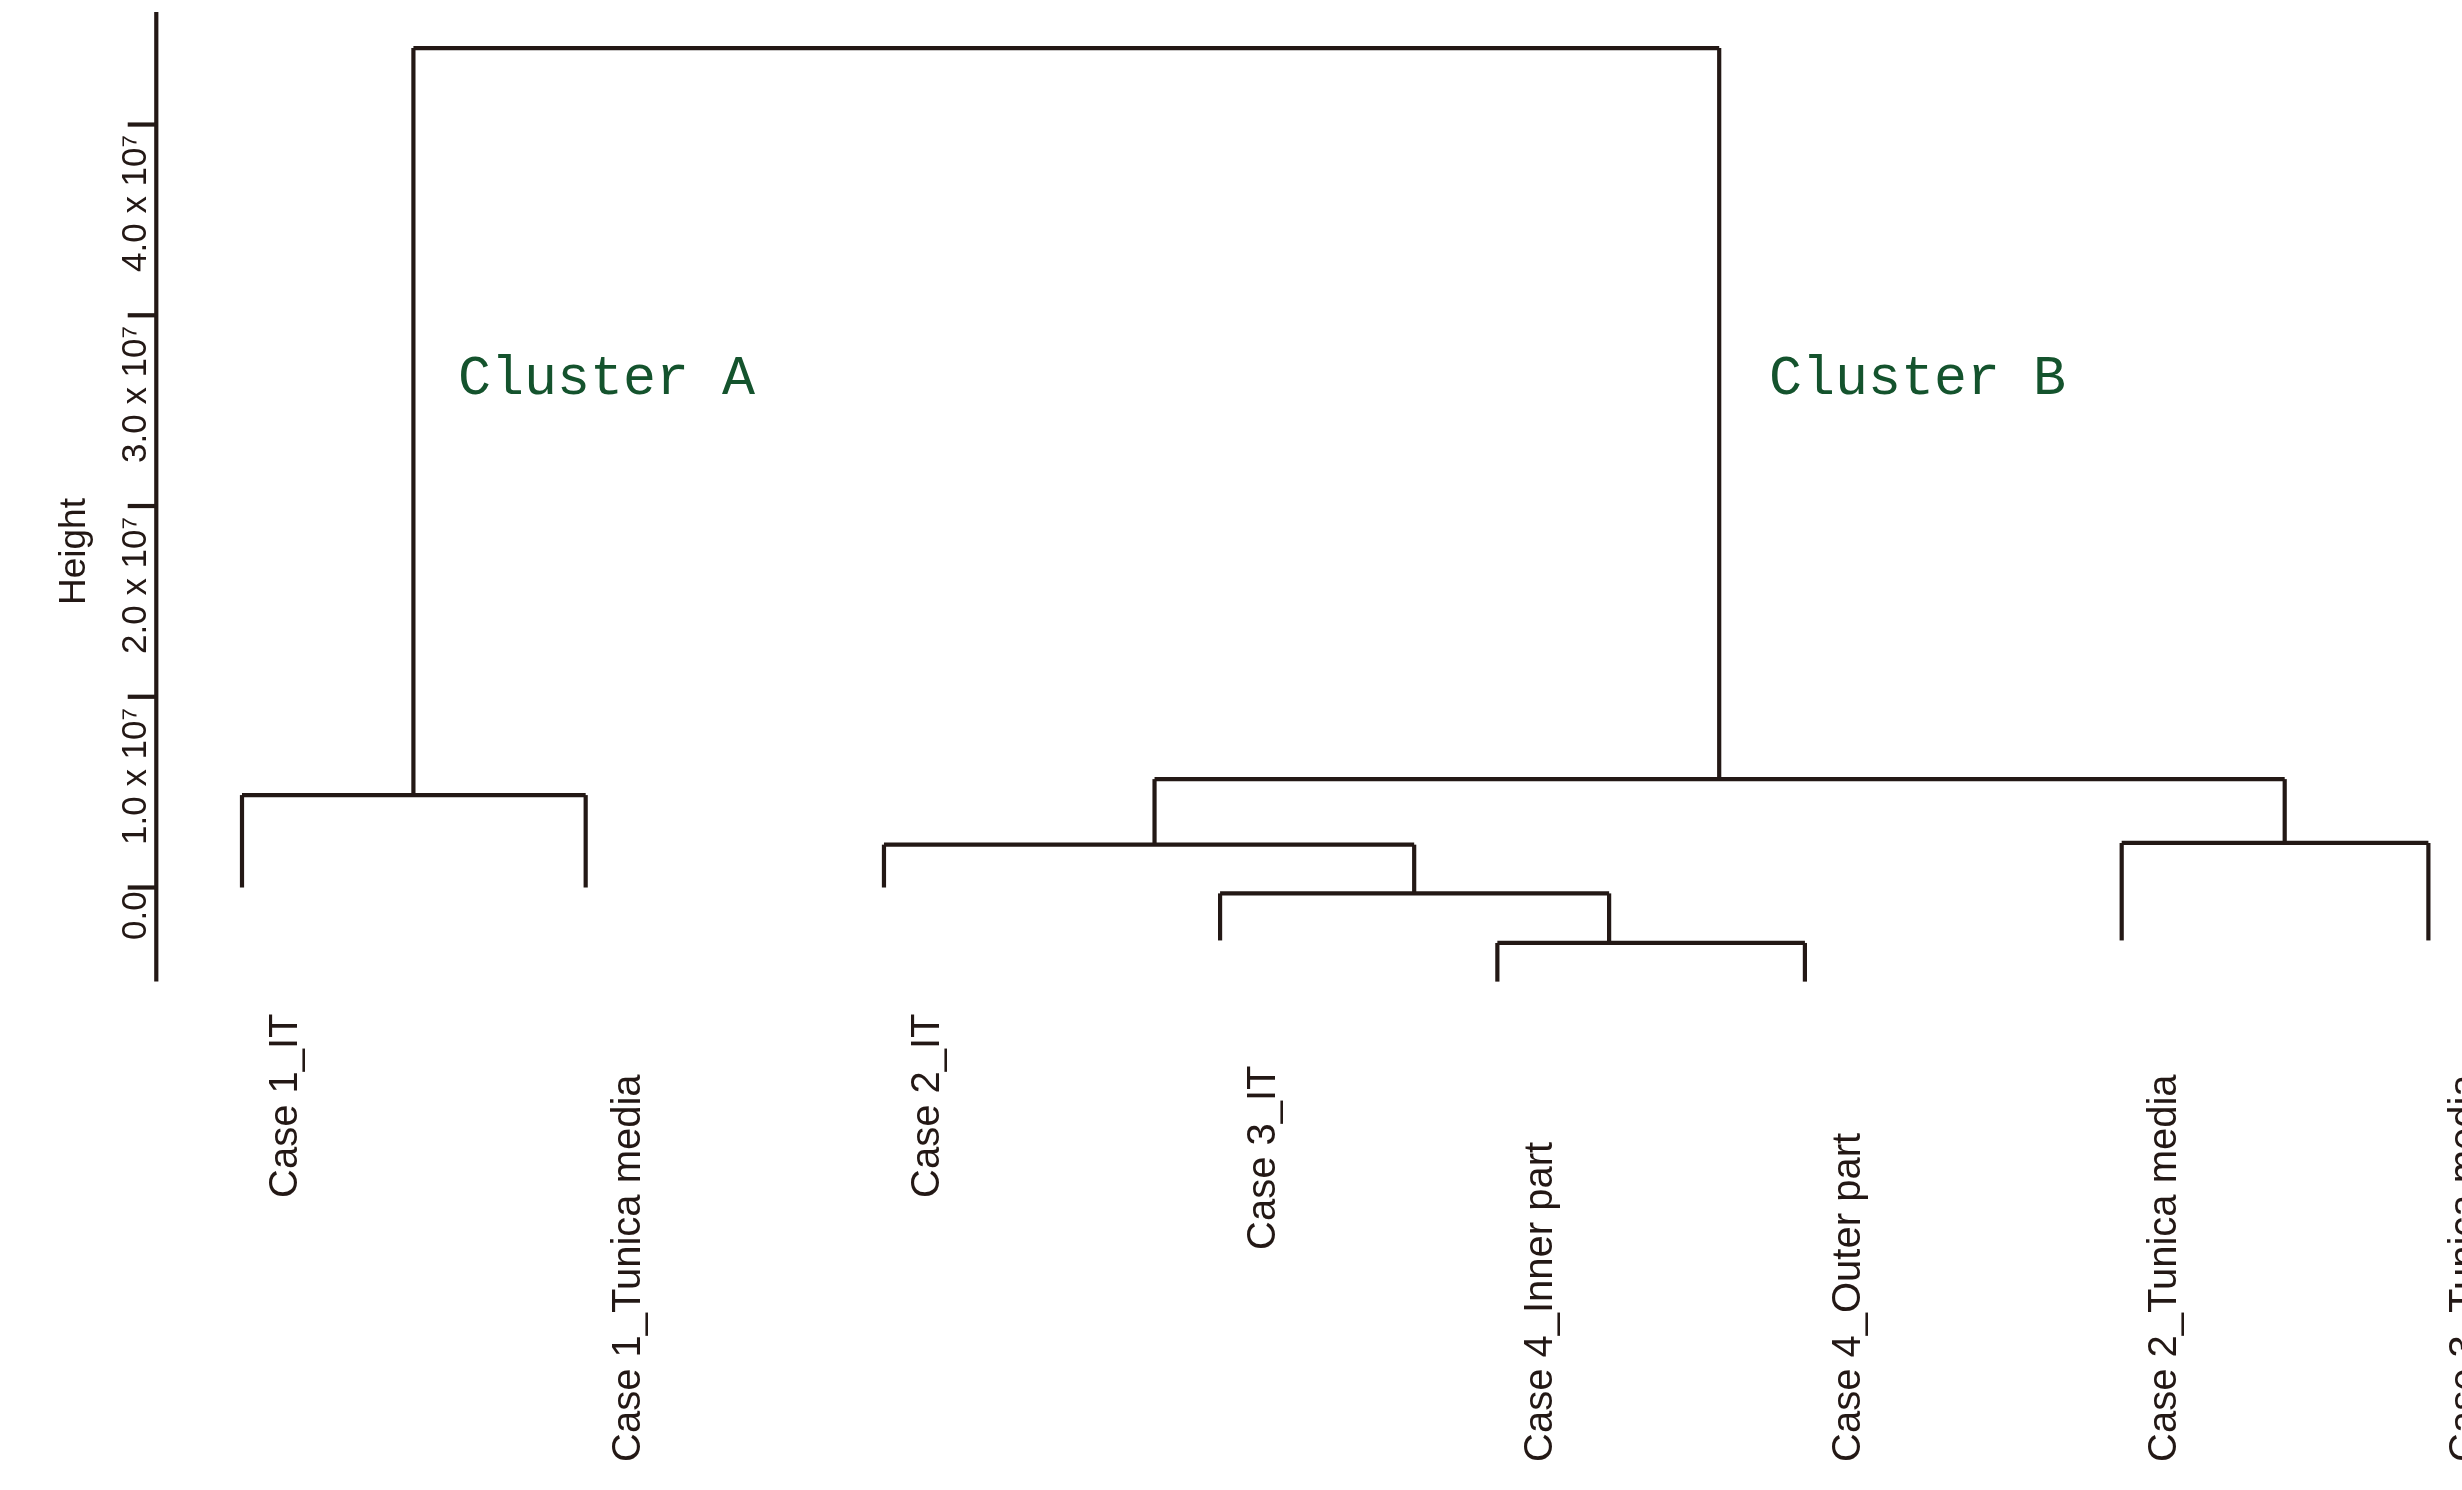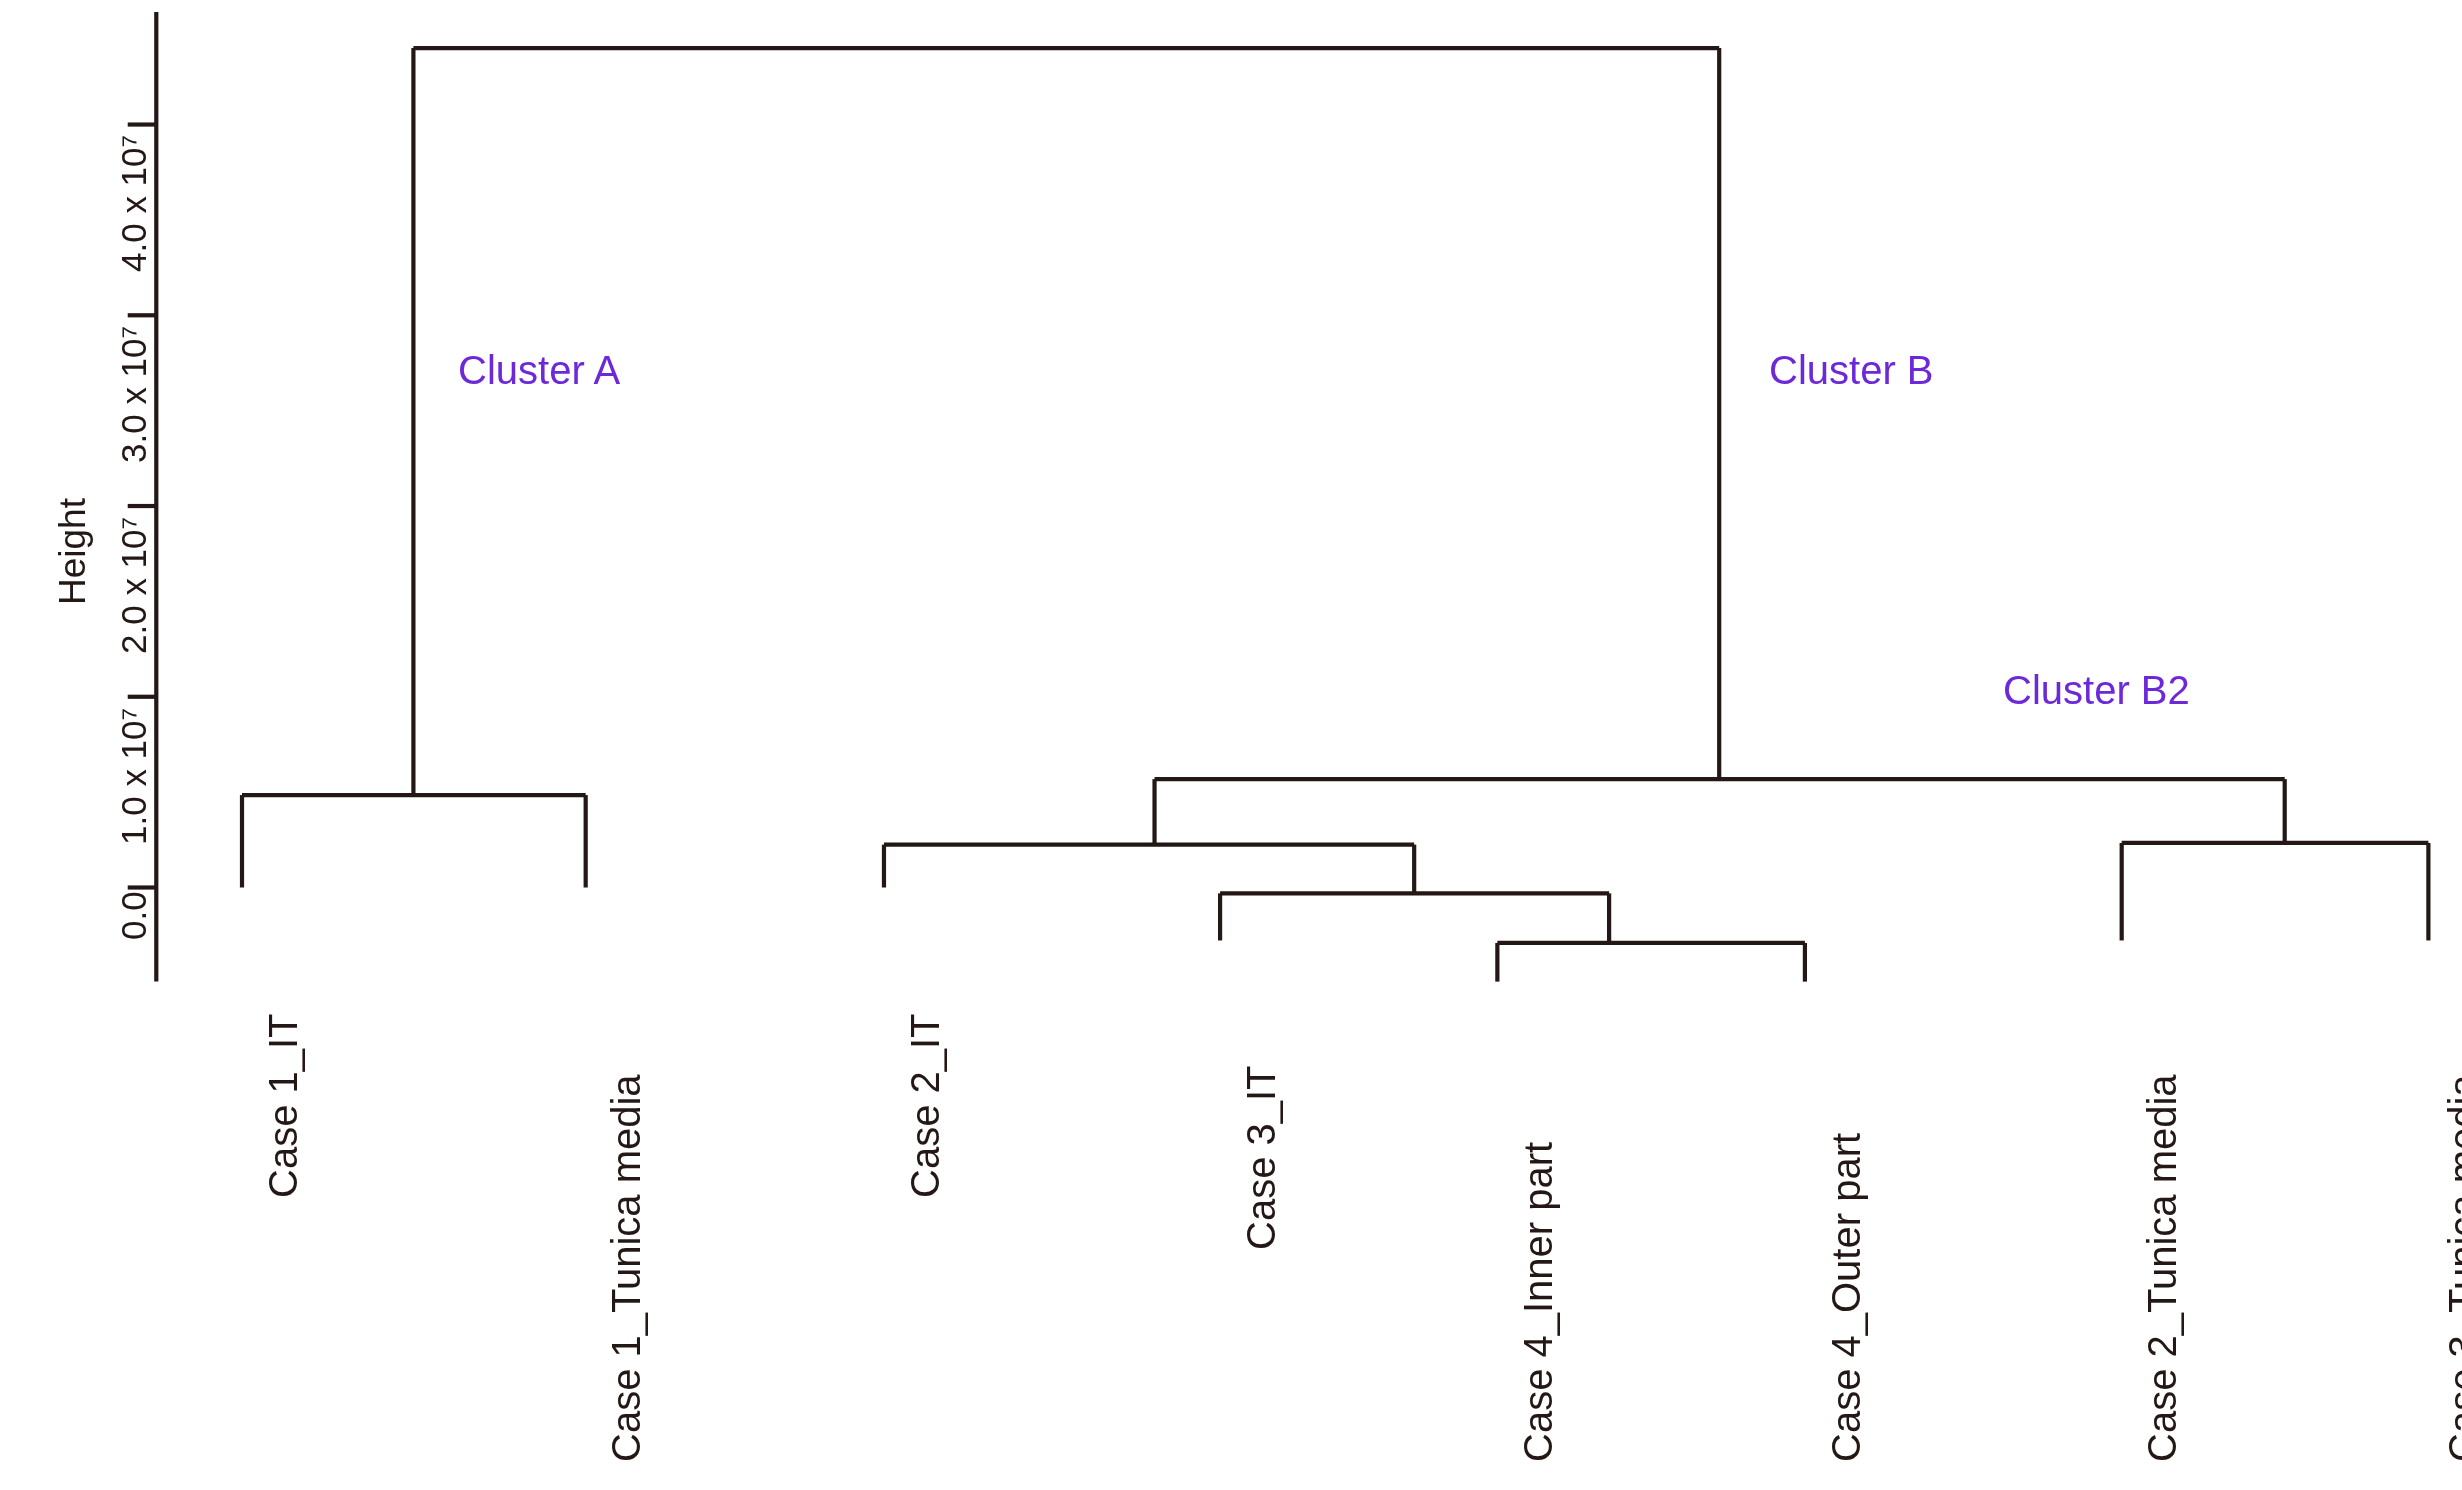--- a/index.html
+++ b/index.html
@@ -18,24 +18,24 @@
     letter-spacing:0px;
   }
   .tick-label{
     font-size:35px;
   }
   .leaf-label{
     font-size:40px;
   }
   .cluster-label{
     position:absolute;
-    font-size:40px;
-    color:#6d28d9;
+    font-size:55px;
+    color:#14532d;
     white-space:nowrap;
-    font-family:Liberation Sans, sans-serif;
+    font-family:Liberation Mono, monospace;
   }
 </style>
 </head>
 <body>
 
 <div id="page">
 
   <svg id="plot" viewBox="0 0 2930 1774" xmlns="http://www.w3.org/2000/svg">
 
     <g stroke="#231815" stroke-width="5" fill="none">
@@ -89,21 +89,20 @@
 
   <div class="vlabel tick-label" style="left:114px; top:463px; transform:rotate(-90deg);">3.0 x 10⁷</div>
 
   <div class="vlabel tick-label" style="left:114px; top:272px; transform:rotate(-90deg);">4.0 x 10⁷</div>
 
   <div class="cluster-label" style="left:458px; top:348px;">Cluster A</div>
 
   <div class="cluster-label" style="left:1769px; top:348px;">Cluster B</div>
 
 
-  <div class="cluster-label" style="left:2003px; top:668px;">Cluster B2</div>
 
   <div class="vlabel leaf-label" style="left:261px; top:1198px; transform:rotate(-90deg);">Case 1_IT</div>
 
   <div class="vlabel leaf-label" style="left:604px; top:1462px; transform:rotate(-90deg);">Case 1_Tunica media</div>
 
   <div class="vlabel leaf-label" style="left:903px; top:1198px; transform:rotate(-90deg);">Case 2_IT</div>
 
   <div class="vlabel leaf-label" style="left:1239px; top:1250px; transform:rotate(-90deg);">Case 3_IT</div>
 
   <div class="vlabel leaf-label" style="left:1516px; top:1462px; transform:rotate(-90deg);">Case 4_Inner part</div>

